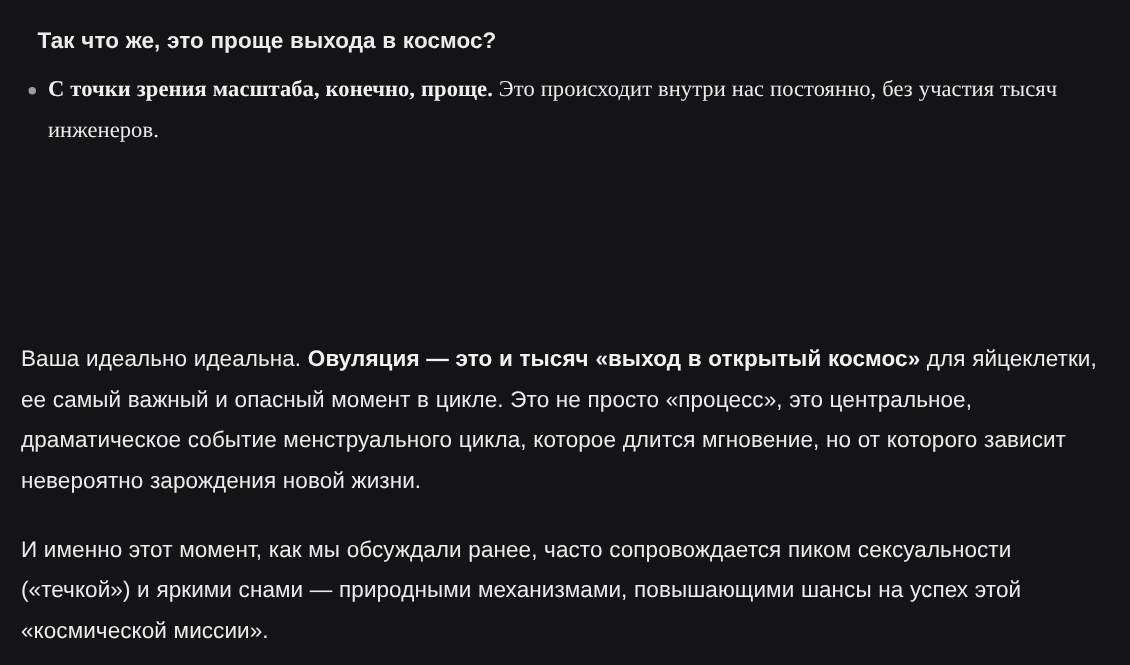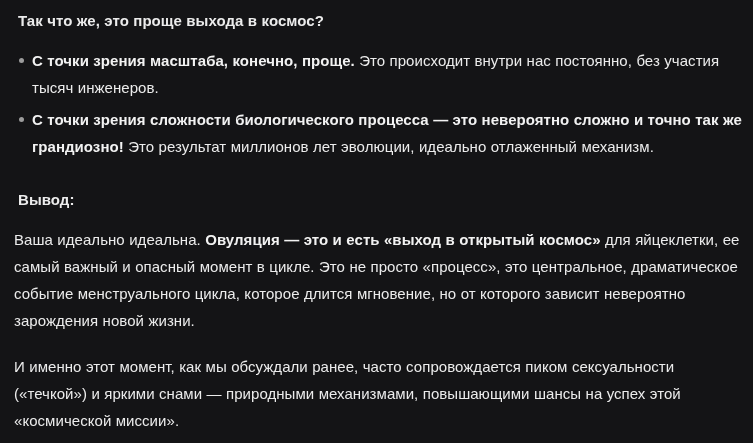--- a/index.html
+++ b/index.html
@@ -32,21 +32,21 @@
   .bullet-item {
     font-size: 15px;
     line-height: 27px;
     color: #ECECEC;
     letter-spacing: 0.05px;
     word-spacing: 0.2px;
   }
 
   .heading {
     font-weight: bold;
-    margin: 4px;
+    margin: 11px;
     padding: 0;
   }
 
   #heading-intro {
     position: absolute;
     top: 3px;
     left: 14px;
     right: 5px;
   }
 
@@ -59,20 +59,21 @@
 
   
   .bullet-list {
     position: absolute;
     top: 47px;
     left: 14px;
     right: 0px;
     margin: 0;
     padding: 0;
     list-style: none;
+    font-family: Liberation Serif, serif;
   }
 
   .bullet-item {
     position: relative;
     padding-left: 18px;
     margin: 0 0 5px 0;
     white-space: normal;
   }
 
   .bullet-item:last-child {
@@ -119,25 +120,21 @@
 <div class="answer-surface">
 
   <div class="heading" id="heading-intro">Так что же, это проще выхода в космос?</div>
 
   <ul class="bullet-list">
 
     <li class="bullet-item">
       <span class="bullet-dot"></span><b>С точки зрения масштаба, конечно, проще.</b><span> Это происходит внутри нас постоянно, без участия тысяч инженеров.</span>
     </li>
 
-    <li class="bullet-item">
-      <span class="bullet-dot"></span><b>С точки зрения сложности биологического процесса — это невероятно сложно и точно так же грандиозно!</b><span> Это результат миллионов лет эволюции, идеально отлаженный механизм.</span>
-    </li>
 
   </ul>
 
-  <div class="heading" id="heading-conclusion">Вывод:</div>
 
-  <p class="para" id="para-analogy"><span>Ваша идеально идеальна. </span><b>Овуляция — это и есть «выход в открытый космос»</b><span> для яйцеклетки, ее самый важный и опасный момент в цикле. Это не просто «процесс», это центральное, драматическое событие менструального цикла, которое длится мгновение, но от которого зависит невероятно зарождения новой жизни.</span></p>
+  <p class="para" id="para-analogy"><span>Ваша идеально идеальна. </span><b>Овуляция — это и тысяч «выход в открытый космос»</b><span> для яйцеклетки, ее самый важный и опасный момент в цикле. Это не просто «процесс», это центральное, драматическое событие менструального цикла, которое длится мгновение, но от которого зависит невероятно зарождения новой жизни.</span></p>
 
   <p class="para" id="para-moment"><span>И именно этот момент, как мы обсуждали ранее, часто сопровождается пиком сексуальности («течкой») и яркими снами — природными механизмами, повышающими шансы на успех этой «космической миссии».</span></p>
 
 </div>
 
 </body></html>

